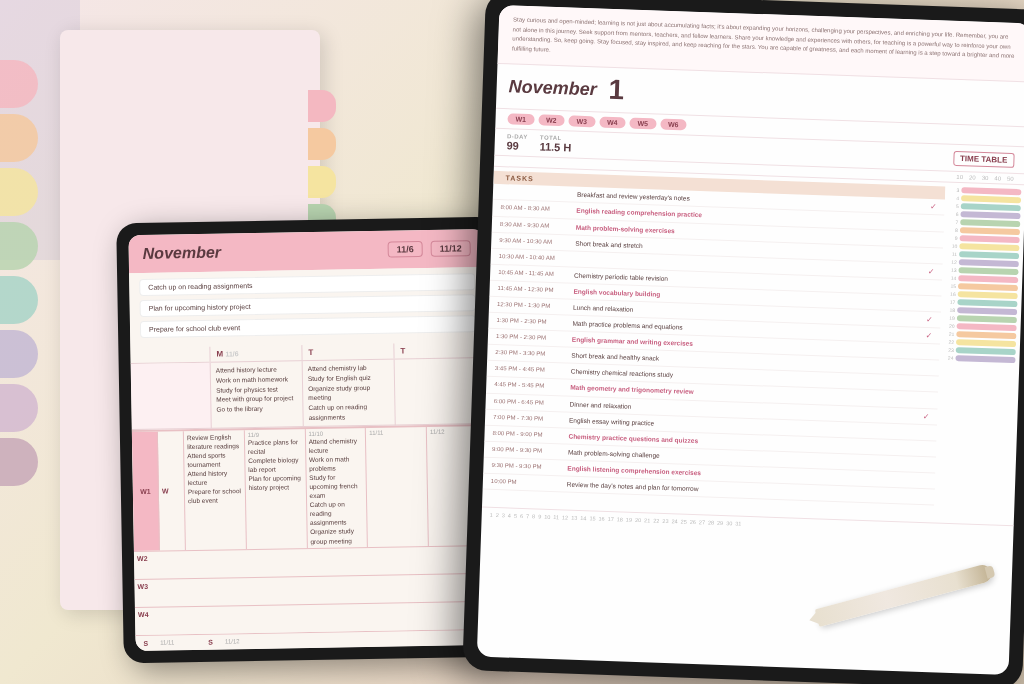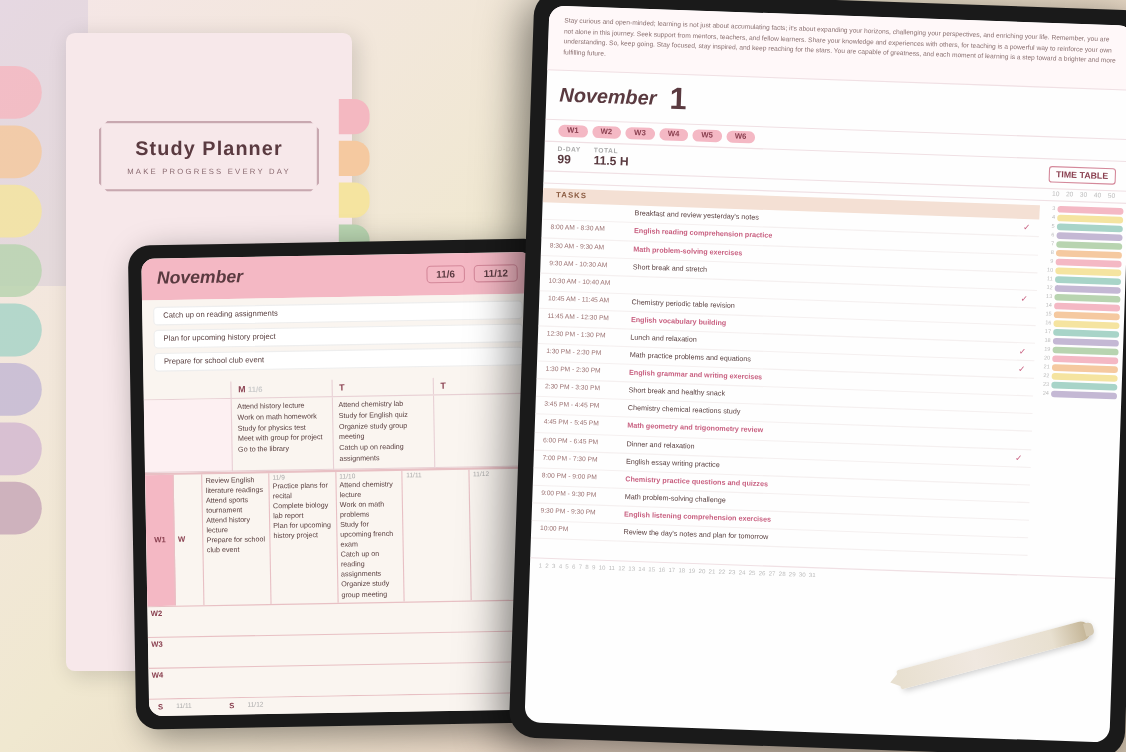--- a/index.html
+++ b/index.html
@@ -457,24 +457,20 @@
   <div class="sidebar-tab tab-peach"></div>
   <div class="sidebar-tab tab-yellow"></div>
   <div class="sidebar-tab tab-sage"></div>
   <div class="sidebar-tab tab-mint"></div>
   <div class="sidebar-tab tab-lavender"></div>
   <div class="sidebar-tab tab-lilac"></div>
   <div class="sidebar-tab tab-mauve"></div>
 </div>
 
 <div class="cover-page">
-  <div class="cover-title-box">
-    <div class="cover-title">Study Planner</div>
-    <div class="cover-subtitle">MAKE PROGRESS EVERY DAY</div>
-  </div>
   <div class="cover-dots">
     <div class="cover-dot" style="background:#f4b8c1;"></div>
     <div class="cover-dot" style="background:#f5c9a0;"></div>
     <div class="cover-dot" style="background:#f5e4a0;"></div>
     <div class="cover-dot" style="background:#b8d4b0;"></div>
     <div class="cover-dot" style="background:#a8d4c8;"></div>
     <div class="cover-dot" style="background:#c4b8d4;"></div>
   </div>
 </div>
 

